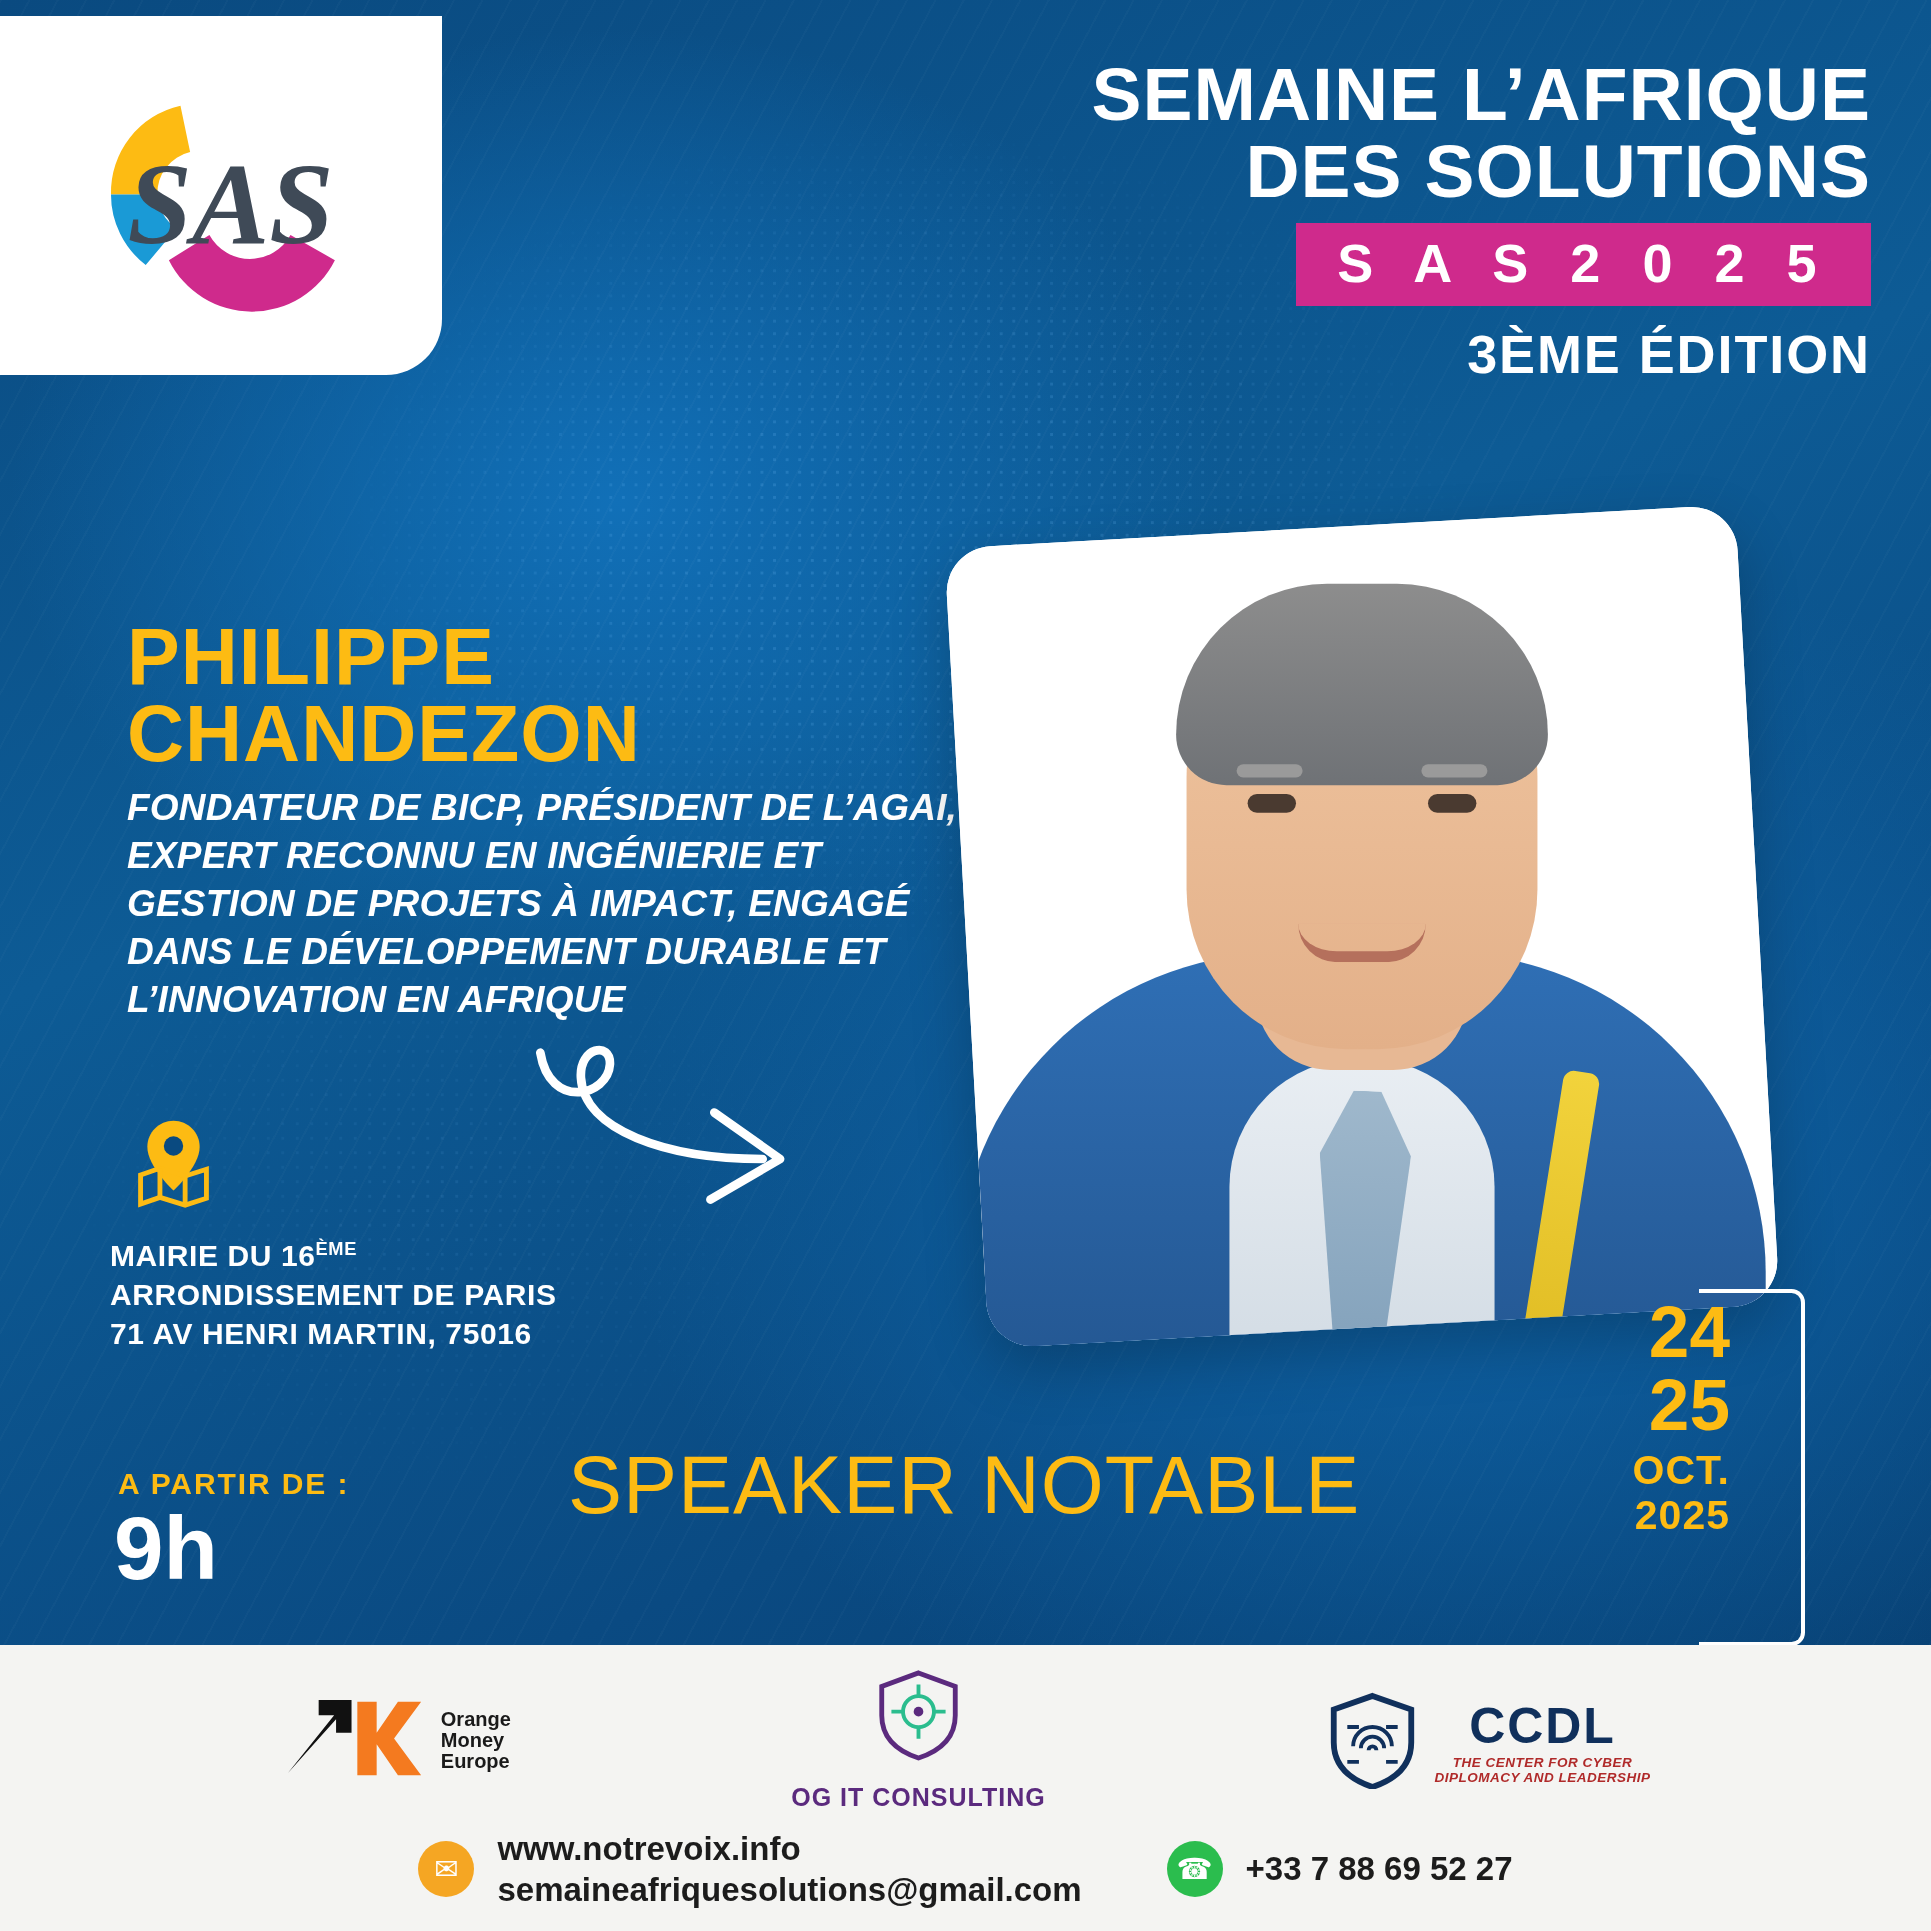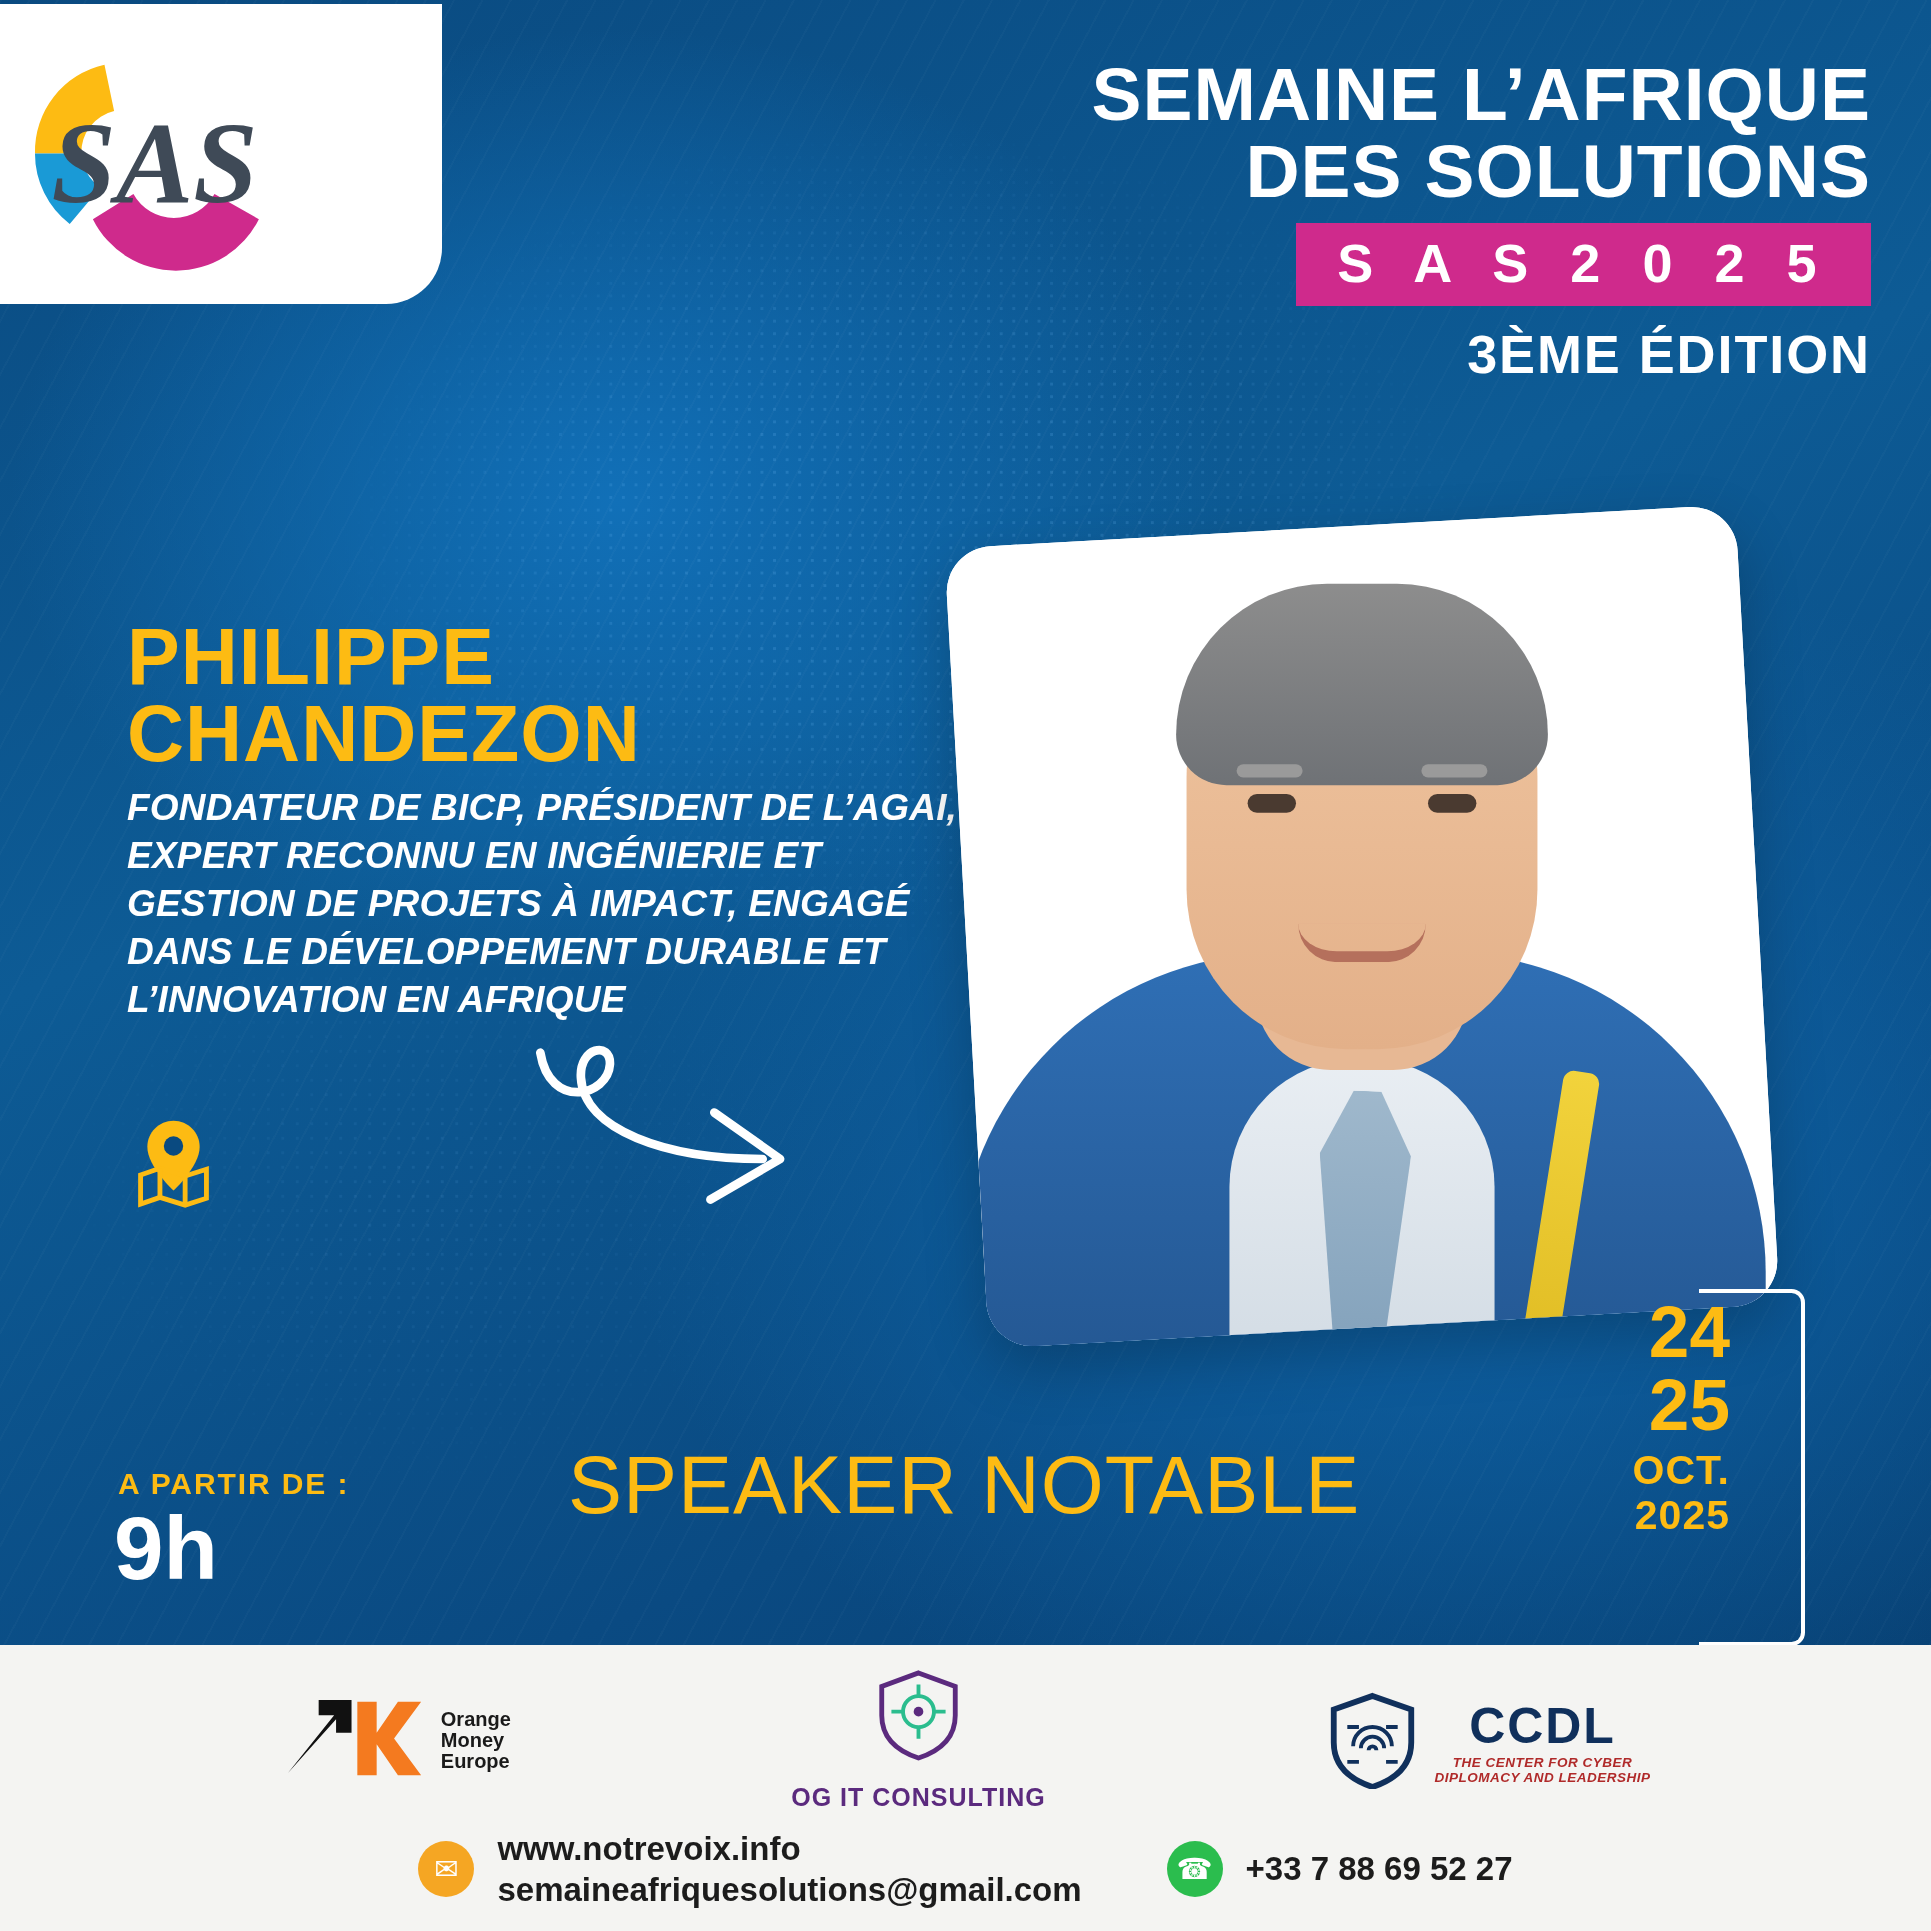--- a/index.html
+++ b/index.html
@@ -35,25 +35,25 @@
     opacity:.5;
   }
   .glow-stripes {
     position:absolute; inset:0;
     background: repeating-linear-gradient(118deg, rgba(255,255,255,0.035) 0 1.9px, rgba(255,255,255,0) 1.9px 25px);
     opacity:.6;
   }
 
   
   .logo-badge {
-    position:absolute; left:0; top:4px;
-    width:442px; height:300px;
+    position:absolute; left:0; top:16px;
+    width:442px; height:359px;
     background:#ffffff;
     border-bottom-right-radius:56px;
-    display:flex; align-items:center; justify-content:flex-start;
+    display:flex; align-items:center; justify-content:center;
   }
   .logo-badge svg { width:290px; height:249px; }
 
   
   .header {
     position:absolute; right:60px; top:56px;
     text-align:right; width:1023px;
   }
   .header h1 {
     color:#ffffff;
@@ -316,20 +316,25 @@
     <path d="M20 10 C 30 70, 90 55, 92 22 C 93 -2, 60 4, 62 36 C 65 90, 150 120, 250 120" fill="none" stroke="#ffffff" stroke-width="9" stroke-linecap="round"></path>
     <path d="M200 72 L268 120 L196 162" fill="none" stroke="#ffffff" stroke-width="9" stroke-linecap="round" stroke-linejoin="round"></path>
   </svg>
 
   <svg class="loc-icon" viewBox="0 0 96 96">
     <path d="M48 6 C33 6 21 18 21 33 c0 20 27 45 27 45 s27-25 27-45 C75 18 63 6 48 6 z" fill="#fdbb13"></path>
     <circle cx="48" cy="32" r="10" fill="#0a4a80"></circle>
     <path d="M14 62 L34 55 L60 63 L82 56 L82 86 L60 93 L34 85 L14 92 Z" fill="none" stroke="#fdbb13" stroke-width="5"></path>
     <path d="M34 55 L34 85 M60 63 L60 93" stroke="#fdbb13" stroke-width="5"></path>
   </svg>
+  <div class="loc-text">
+    <span><span>MAIRIE DU 16</span><sup>ÈME</sup></span><br>
+    <span>ARRONDISSEMENT DE PARIS</span><br>
+    <span>71 AV HENRI MARTIN, 75016</span>
+  </div>
 
   <div class="time-label">A PARTIR DE :</div>
   <div class="time-value">9h</div>
 
   <div class="notable">SPEAKER NOTABLE</div>
 
   <div class="date-box">
     <div class="bracket"></div>
     <div class="date-nums">
       <span class="d1">24</span>

